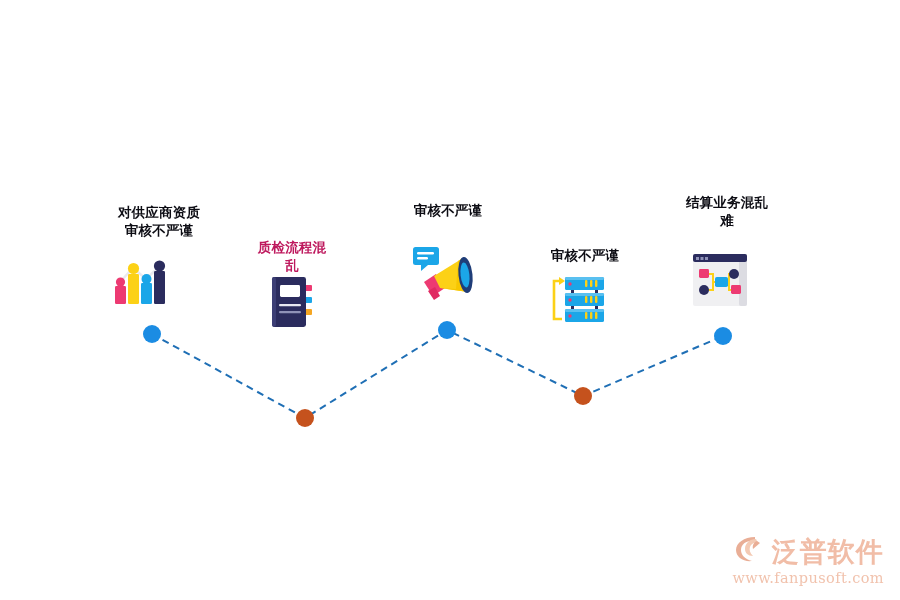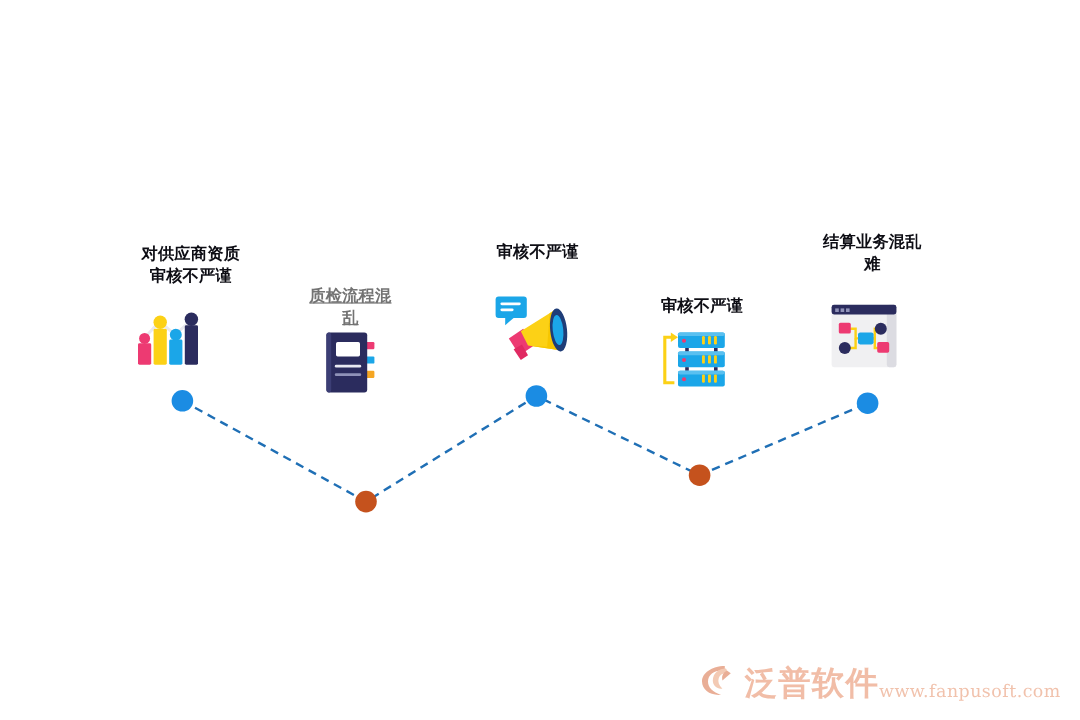--- a/index.html
+++ b/index.html
@@ -40,41 +40,41 @@
   }
   .node-icon {
     position: absolute;
   }
   
   .watermark {
     position: absolute;
     right: 16px;
     bottom: 14px;
     display: flex;
-    flex-direction: row;
+    flex-direction: column;
     align-items: center;
     opacity: 0.92;
   }
   .wm-row {
     display: flex;
     align-items: center;
     gap: 5px;
   }
   .wm-text {
     font-size: 27px;
     font-weight: bold;
     color: #f0b8a0;
     letter-spacing: 1px;
     line-height: 1;
   }
   .wm-url {
     font-size: 14.5px;
     color: #f0bda6;
     letter-spacing: 0.4px;
-    margin-top: 16px;
+    margin-top: 2px;
     font-family: "DejaVu Serif", "Liberation Serif", serif;
   }
 </style>
 </head>
 <body style="background: rgb(255, 255, 255);">
 
 <div id="stage">
 
   <svg class="zigzag-svg" viewBox="0 0 900 600" xmlns="http://www.w3.org/2000/svg">
     <polyline id="zigzag-path" fill="none" stroke="#1f6fb5" stroke-width="2" stroke-dasharray="7 5" stroke-linecap="butt" points="152,334 305,418 447,330 583,396 723,336"></polyline>
@@ -102,21 +102,21 @@
       <rect x="28" y="28" width="11" height="21" rx="1.2" fill="#1ba6e8"></rect>
       <rect x="41" y="16" width="11" height="33" rx="1.2" fill="#2b2c5e"></rect>
 
       <circle cx="7.5" cy="27" r="4.6" fill="#ed3a72"></circle>
       <circle cx="20.5" cy="13.5" r="5.6" fill="#fcd116"></circle>
       <circle cx="33.5" cy="24" r="5.0" fill="#1ba6e8"></circle>
       <circle cx="46.5" cy="11" r="5.6" fill="#2b2c5e"></circle>
     </svg>
   </div>
 
-  <div class="node-label" style="left: 240px; top: 238px; width: 104px; color: #737373; text-decoration: underline;">质检流程混
+  <div class="node-label" style="left: 240px; top: 238px; width: 104px; color: #be185d;">质检流程混
 乱</div>
   <div class="node-icon" style="left:269px; top:274px;">
     <svg width="48" height="56" viewBox="0 0 48 56" xmlns="http://www.w3.org/2000/svg">
 
       <rect x="33" y="11" width="10" height="6" rx="1" fill="#ed3a72"></rect>
       <rect x="33" y="23" width="10" height="6" rx="1" fill="#1ba6e8"></rect>
       <rect x="33" y="35" width="10" height="6" rx="1" fill="#f5a623"></rect>
 
       <rect x="3" y="3" width="34" height="50" rx="2.4" fill="#2b2c5e"></rect>
       <rect x="3" y="3" width="4" height="50" rx="2.4" fill="#3c3e75"></rect>

